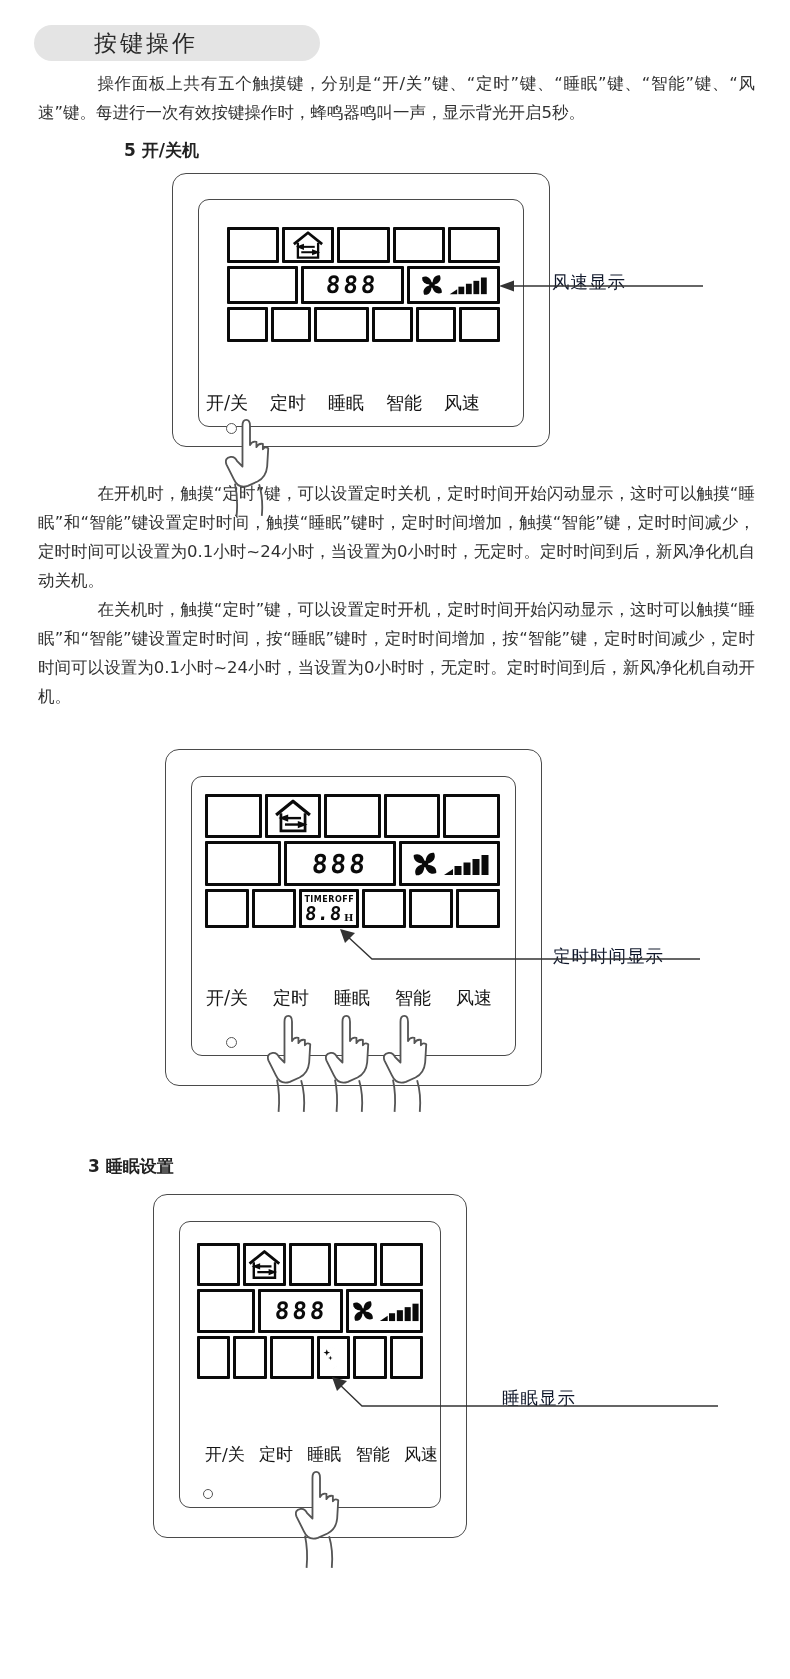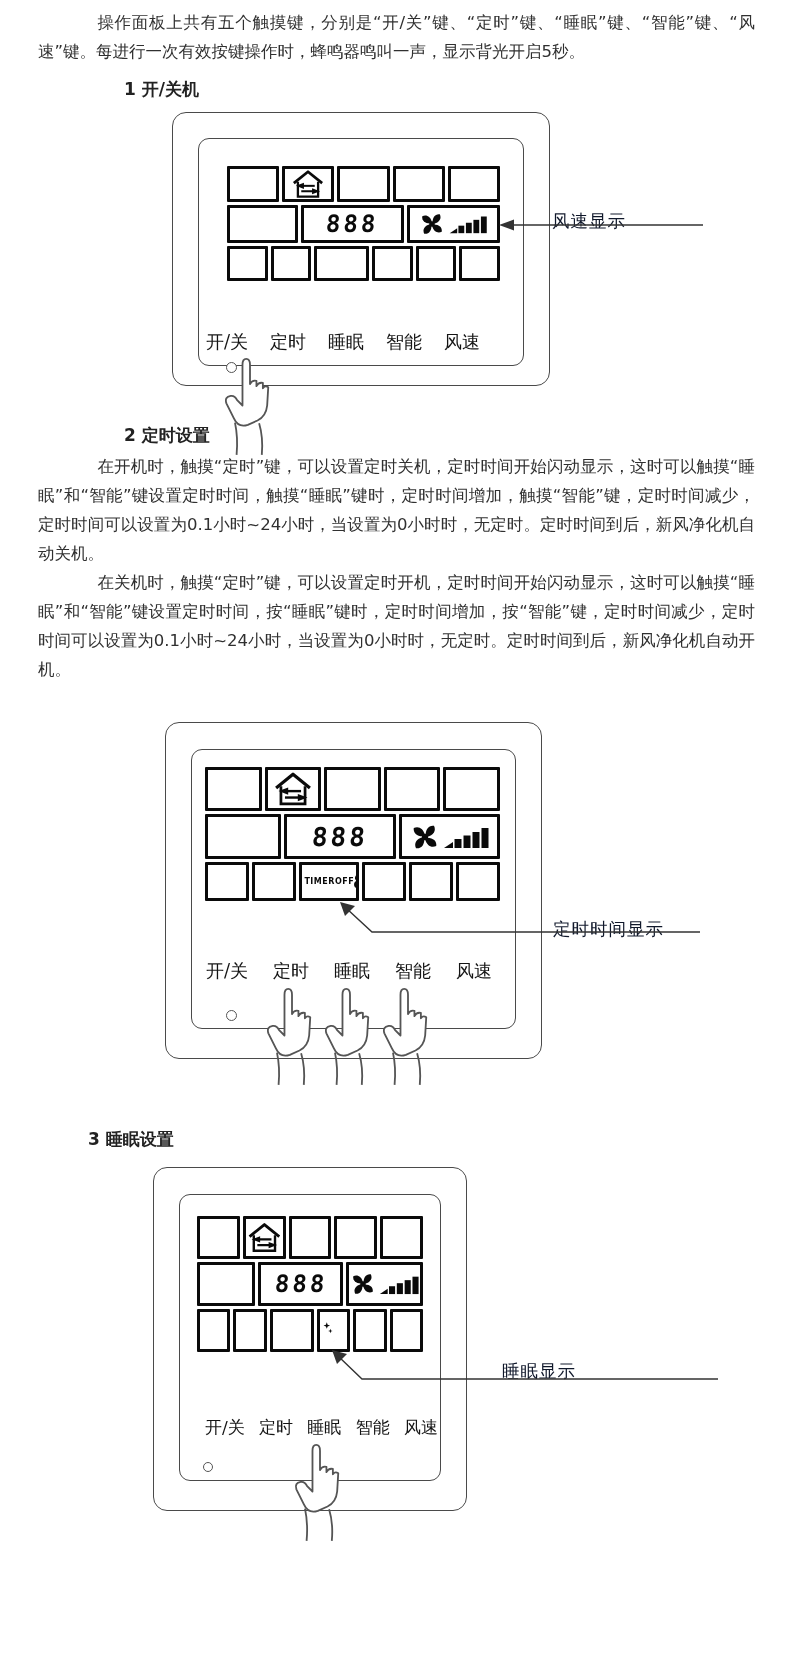--- a/index.html
+++ b/index.html
@@ -22,21 +22,21 @@
   .panel{position:absolute;border:1.6px solid #4a4a4a;border-radius:14px;background:#fff;}
   .panel-inner{position:absolute;border:1.6px solid #4a4a4a;border-radius:11px;background:#fff;}
   .lcd{position:absolute;}
   .lcd-row{display:flex;gap:3px;margin-bottom:3px;}
   .cell{flex:1;border:3px solid #0a0a0a;background:#fff;border-radius:1px;
         display:flex;align-items:center;justify-content:center;gap:3px;overflow:hidden;}
   .cw2{flex:1.5;} .cw3{flex:1.35;} .ctimer{flex:1.4;}
   .seg{font-family:"DejaVu Sans Mono","Liberation Mono",monospace;font-weight:bold;
        display:inline-block;transform:skewX(-5deg);letter-spacing:3px;color:#0a0a0a;}
   .seg-big{font-size:24px;} .seg-big2{font-size:26px;}
-  .timerbox{width:92%;display:flex;flex-direction:row;align-items:center;}
+  .timerbox{width:92%;display:flex;flex-direction:column;align-items:center;}
   .trow{width:100%;display:flex;justify-content:space-between;
         font-size:8px;font-weight:bold;letter-spacing:.5px;color:#0a0a0a;line-height:9px;}
   .tdig{display:flex;align-items:flex-end;line-height:1;}
   .tdig .seg{font-size:19px;letter-spacing:1px;}
   .tunit{font-family:"DejaVu Serif","Liberation Serif",serif;font-weight:bold;
          font-size:10px;margin-left:2px;color:#0a0a0a;}
   .btnrow{position:absolute;display:flex;justify-content:space-between;
           font-family:"DejaVu Serif","Liberation Serif",serif;color:#141414;padding-left:8px;}
   .btn18{font-size:18px;} .btn17{font-size:17px;}
   .dot{position:absolute;width:9px;height:9px;border:1.6px solid #555;border-radius:50%;background:#fff;}
@@ -85,24 +85,27 @@
     <symbol id="sym-moon" viewBox="0 0 36 36">
       <path d="M12 3 A14 14 0 1 1 12 33 A11.5 11.5 0 1 0 12 3 Z" fill="#0a0a0a"></path>
       <path d="M8 6 L9.2 9.3 L12.5 10.5 L9.2 11.7 L8 15 L6.8 11.7 L3.5 10.5 L6.8 9.3 Z" fill="#0a0a0a"></path>
       <path d="M13 15 L13.8 17.2 L16 18 L13.8 18.8 L13 21 L12.2 18.8 L10 18 L12.2 17.2 Z" fill="#0a0a0a"></path>
     </symbol>
   </defs>
 </svg>
 
 <div id="page">
 
+  <div class="pill">
+    <span>按键操作</span>
+  </div>
 
   <p class="para">操作面板上共有五个触摸键，分别是“开/关”键、“定时”键、“睡眠”键、“智能”键、“风速”键。每进行一次有效按键操作时，蜂鸣器鸣叫一声，显示背光开启5秒。</p>
 
-  <div class="sec-h">1 开/关机</div>
+  <div class="sec-h">5 开/关机</div>
 
   <div class="figure fig1">
     <div class="panel" style="left:172px;top:0;width:376px;height:272px"></div>
     <div class="panel-inner" style="left:198px;top:26px;width:324px;height:226px"></div>
     <div class="lcd" style="left:227px;top:54px;width:273px">
       <div class="lcd-row" style="height:36px">
         <div class="cell"></div>
         <div class="cell">
           <svg width="36" height="31">
               <use href="#sym-house"></use>
@@ -146,21 +149,20 @@
     <svg class="hand" style="left:222px;top:242px" viewBox="0 0 52 96">
         <use href="#sym-hand"></use>
       </svg>
     <div class="ann-label" style="left:552px;top:84px">风速显示</div>
     <svg class="ann-arrow" style="left:498px;top:104px" width="210" height="18">
       <line x1="12" y1="9" x2="205" y2="9" stroke="#333" stroke-width="1.4"></line>
       <polygon points="1,9 16,3.5 16,14.5" fill="#333"></polygon>
     </svg>
   </div>
 
-  <div class="sec-h">2 定时设置</div>
   <p class="para p-tight">在开机时，触摸“定时”键，可以设置定时关机，定时时间开始闪动显示，这时可以触摸“睡眠”和“智能”键设置定时时间，触摸“睡眠”键时，定时时间增加，触摸“智能”键，定时时间减少，定时时间可以设置为0.1小时~24小时，当设置为0小时时，无定时。定时时间到后，新风净化机自动关机。</p>
   <p class="para" style="margin-top:0">在关机时，触摸“定时”键，可以设置定时开机，定时时间开始闪动显示，这时可以触摸“睡眠”和“智能”键设置定时时间，按“睡眠”键时，定时时间增加，按“智能”键，定时时间减少，定时时间可以设置为0.1小时~24小时，当设置为0小时时，无定时。定时时间到后，新风净化机自动开机。</p>
 
   <div class="figure fig2">
     <div class="panel" style="left:165px;top:0;width:375px;height:335px"></div>
     <div class="panel-inner" style="left:191px;top:27px;width:323px;height:278px"></div>
     <div class="lcd" style="left:205px;top:45px;width:295px">
       <div class="lcd-row" style="height:44px">
         <div class="cell"></div>
         <div class="cell">

